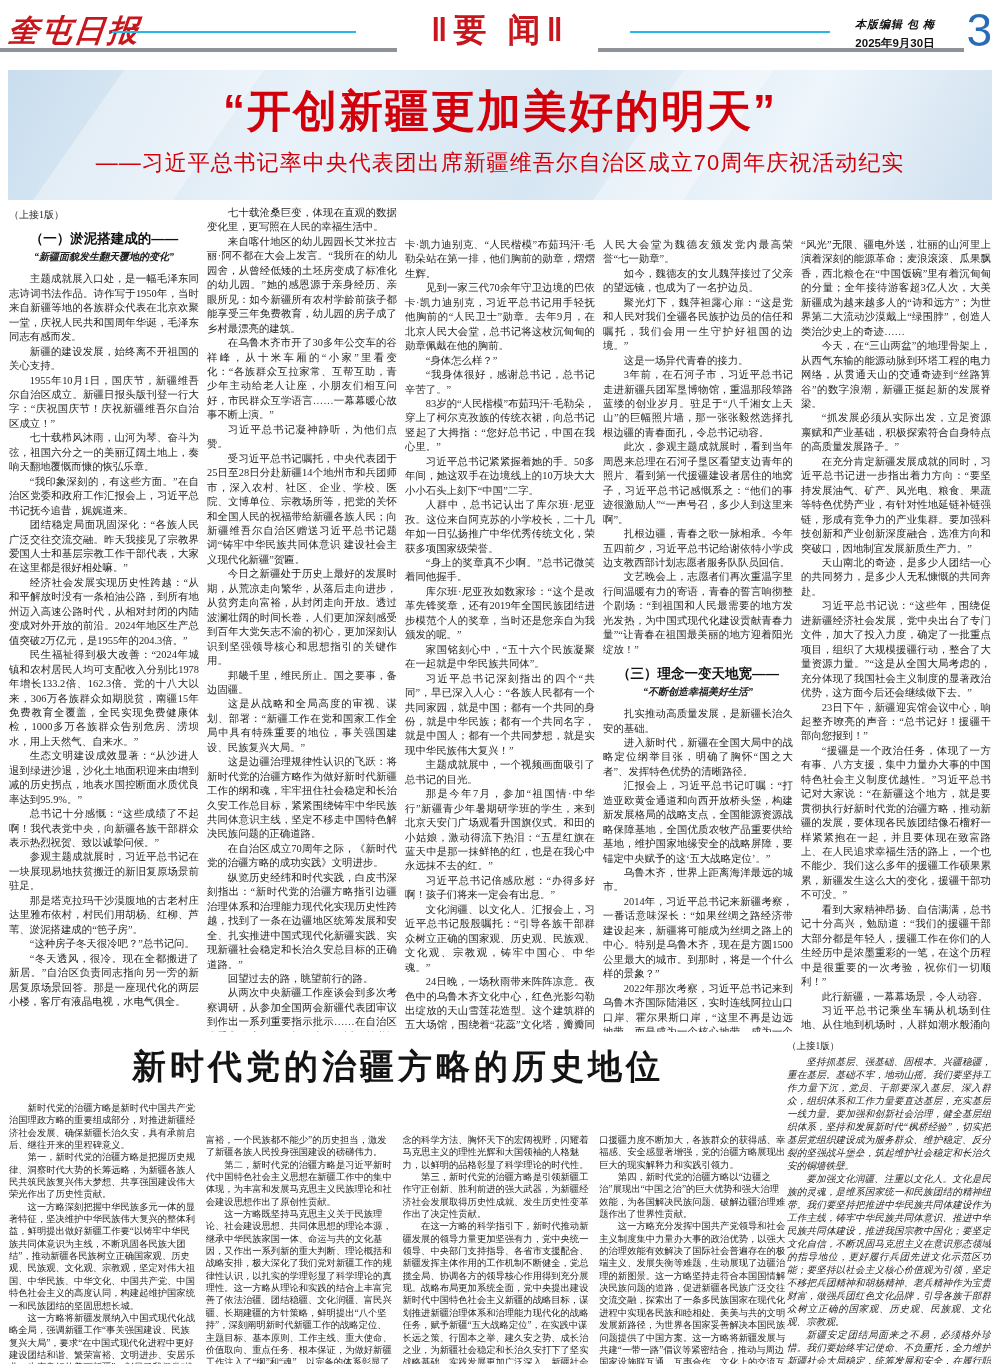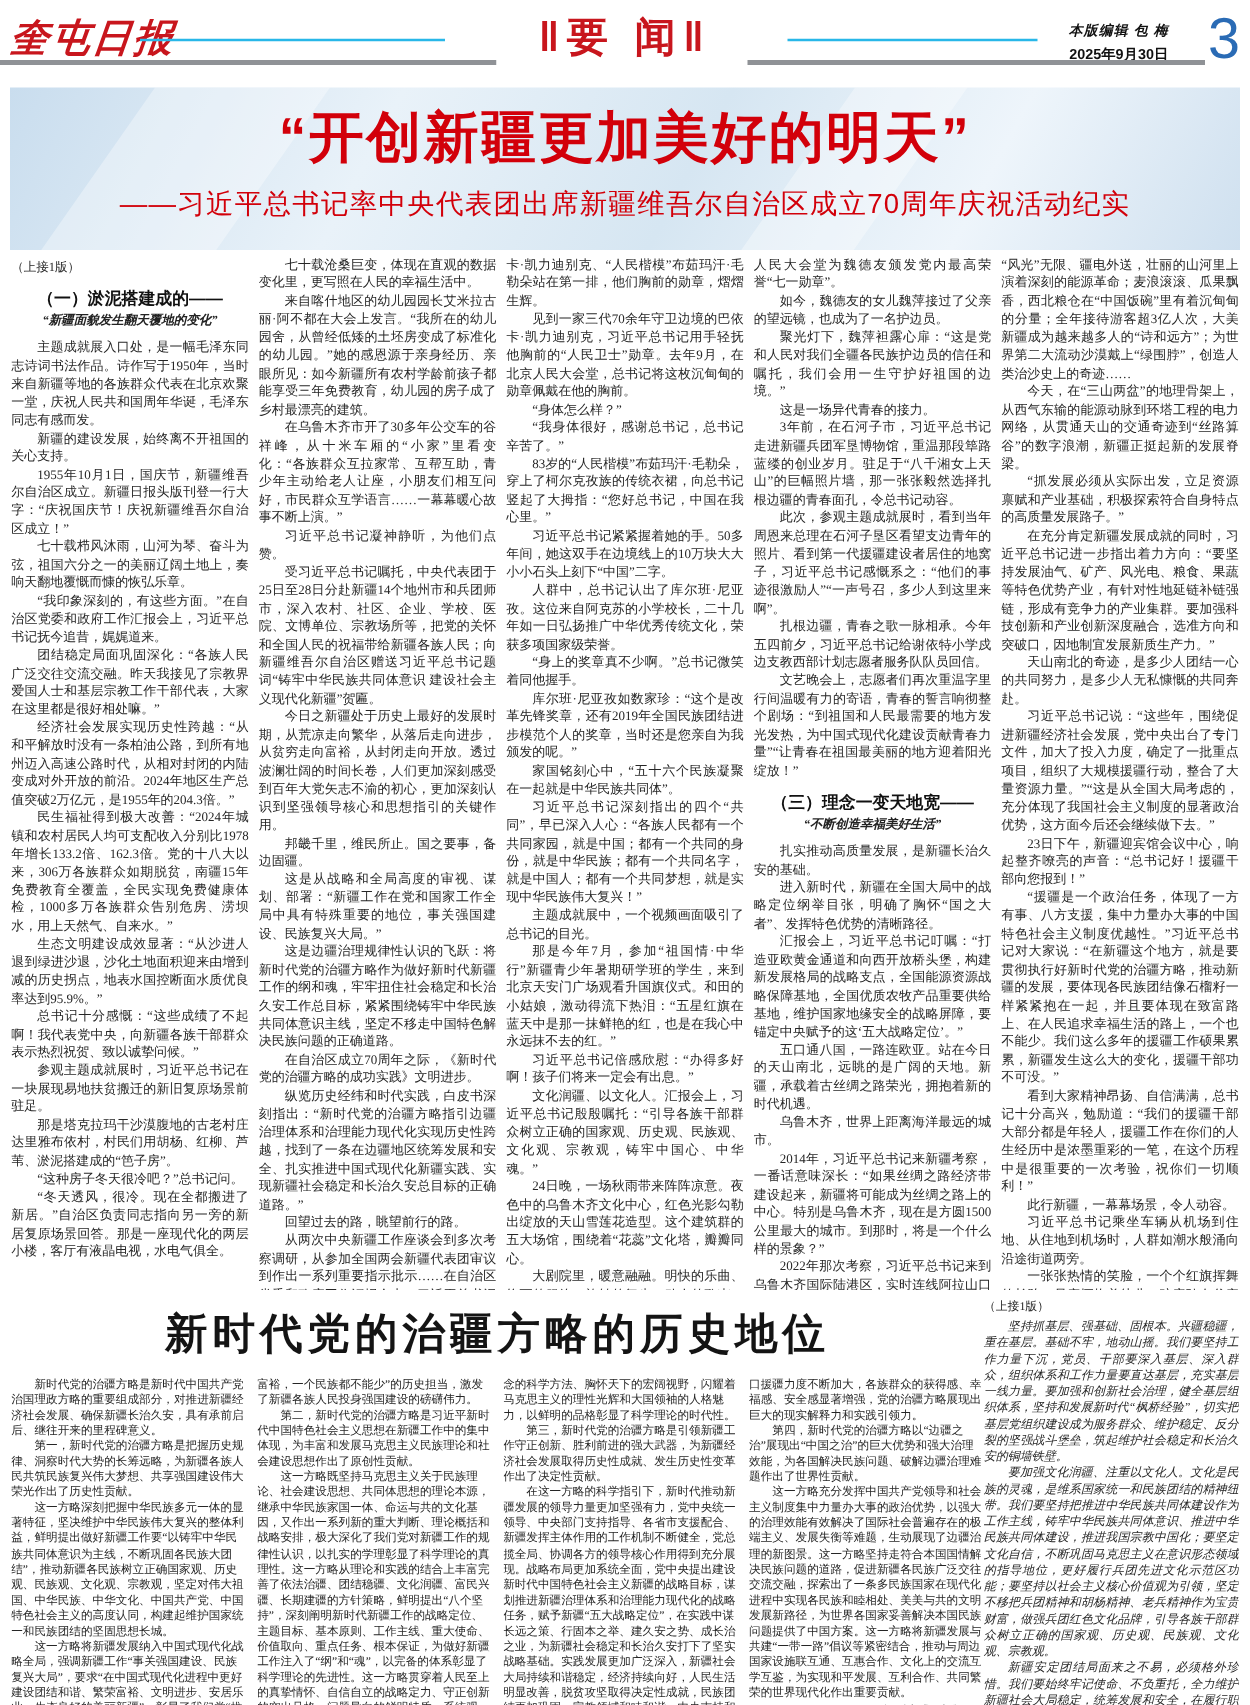--- a/index.html
+++ b/index.html
@@ -31,21 +31,21 @@
   .s1{left:60px;top:-20px;width:140px;height:200px;} .s2{left:620px;top:-20px;width:90px;height:200px;}
   .btitle{position:relative;text-align:center;margin-top:16px;font-size:44px;line-height:50px;
     font-weight:bold;color:#d2000a;font-family:"Liberation Sans",sans-serif;letter-spacing:2px;}
   .bsub{position:relative;text-align:center;margin-top:12px;font-size:22px;font-weight:normal;
     color:#d2000a;font-family:"Liberation Sans",sans-serif;letter-spacing:1px;}
   
   .toparea{position:absolute;left:9px;top:206px;width:982px;height:826px;display:flex;gap:8px;}
   .toparea .col{width:190px;height:826px;overflow:hidden;font-size:10.4px;line-height:14.45px;
     text-align:justify;}
   .col p{margin:0;text-indent:2em;}
-  .col .b-c{text-indent:0;}
+  .col .b-c{text-indent:0;margin-top:32px;}
   .col .b-n{text-indent:0;font-size:10px;margin:2px 0 6px;}
   .col .b-h{font-family:"Liberation Sans",sans-serif;font-weight:bold;font-size:13.5px;
     text-align:center;text-indent:0;margin:10px 0 3px;color:#111;}
   .col .b-s{font-style:italic;font-weight:bold;font-size:10px;text-align:center;
     text-indent:0;margin:0 0 8px;color:#222;}
   .col .b-a{text-align:right;text-indent:0;padding-right:6px;margin-top:2px;}
   
   .bottom{position:absolute;left:9px;top:1040px;width:982px;height:324px;display:flex;}
   .bleft{width:778px;}
   .bheadline{text-align:center;font-size:34px;font-weight:bold;color:#141414;
@@ -140,21 +140,20 @@
       <p class="b-p">这是一场异代青春的接力。</p>
       <p class="b-p">3年前，在石河子市，习近平总书记走进新疆兵团军垦博物馆，重温那段筚路蓝缕的创业岁月。驻足于“八千湘女上天山”的巨幅照片墙，那一张张毅然选择扎根边疆的青春面孔，令总书记动容。</p>
       <p class="b-p">此次，参观主题成就展时，看到当年周恩来总理在石河子垦区看望支边青年的照片、看到第一代援疆建设者居住的地窝子，习近平总书记感慨系之：“他们的事迹很激励人”“一声号召，多少人到这里来啊”。</p>
       <p class="b-p">扎根边疆，青春之歌一脉相承。今年五四前夕，习近平总书记给谢依特小学戍边支教西部计划志愿者服务队队员回信。</p>
       <p class="b-p">文艺晚会上，志愿者们再次重温字里行间温暖有力的寄语，青春的誓言响彻整个剧场：“到祖国和人民最需要的地方发光发热，为中国式现代化建设贡献青春力量”“让青春在祖国最美丽的地方迎着阳光绽放！”</p>
       <h3 class="b-h">（三）理念一变天地宽——</h3>
       <p class="b-s">“不断创造幸福美好生活”</p>
       <p class="b-p">扎实推动高质量发展，是新疆长治久安的基础。</p>
       <p class="b-p">进入新时代，新疆在全国大局中的战略定位纲举目张，明确了胸怀“国之大者”、发挥特色优势的清晰路径。</p>
       <p class="b-p">汇报会上，习近平总书记叮嘱：“打造亚欧黄金通道和向西开放桥头堡，构建新发展格局的战略支点，全国能源资源战略保障基地，全国优质农牧产品重要供给基地，维护国家地缘安全的战略屏障，要锚定中央赋予的这‘五大战略定位’。”</p>
-      <p class="b-p">五口通八国，一路连欧亚。站在今日的天山南北，远眺的是广阔的天地。新疆，承载着古丝绸之路荣光，拥抱着新的时代机遇。</p>
       <p class="b-p">乌鲁木齐，世界上距离海洋最远的城市。</p>
       <p class="b-p">2014年，习近平总书记来新疆考察，一番话意味深长：“如果丝绸之路经济带建设起来，新疆将可能成为丝绸之路上的中心。特别是乌鲁木齐，现在是方圆1500公里最大的城市。到那时，将是一个什么样的景象？”</p>
       <p class="b-p">2022年那次考察，习近平总书记来到乌鲁木齐国际陆港区，实时连线阿拉山口口岸、霍尔果斯口岸，“这里不再是边远地带，而是成为一个核心地带，成为一个枢纽地带”。</p>
     </div>
     <div class="col">
       <p class="b-c">“风光”无限、疆电外送，壮丽的山河里上演着深刻的能源革命；麦浪滚滚、瓜果飘香，西北粮仓在“中国饭碗”里有着沉甸甸的分量；全年接待游客超3亿人次，大美新疆成为越来越多人的“诗和远方”；为世界第二大流动沙漠戴上“绿围脖”，创造人类治沙史上的奇迹……</p>
       <p class="b-p">今天，在“三山两盆”的地理骨架上，从西气东输的能源动脉到环塔工程的电力网络，从贯通天山的交通奇迹到“丝路算谷”的数字浪潮，新疆正挺起新的发展脊梁。</p>
       <p class="b-p">“抓发展必须从实际出发，立足资源禀赋和产业基础，积极探索符合自身特点的高质量发展路子。”</p>
       <p class="b-p">在充分肯定新疆发展成就的同时，习近平总书记进一步指出着力方向：“要坚持发展油气、矿产、风光电、粮食、果蔬等特色优势产业，有针对性地延链补链强链，形成有竞争力的产业集群。要加强科技创新和产业创新深度融合，选准方向和突破口，因地制宜发展新质生产力。”</p>
       <p class="b-p">天山南北的奇迹，是多少人团结一心的共同努力，是多少人无私慷慨的共同奔赴。</p>

